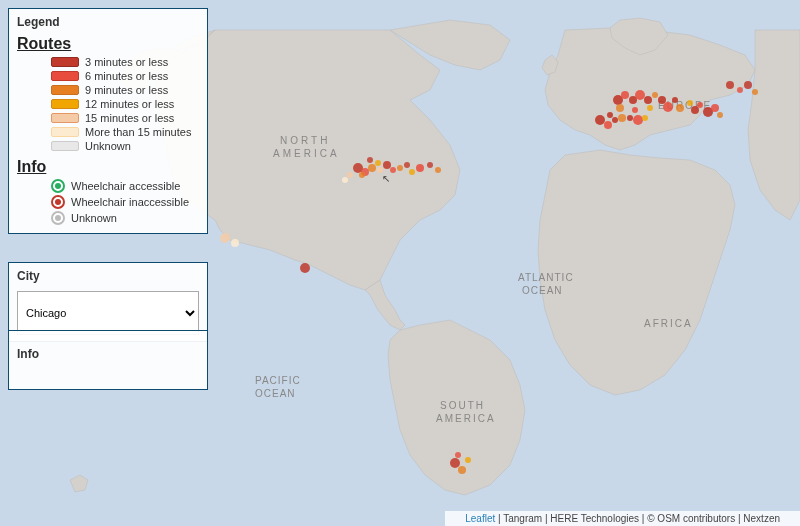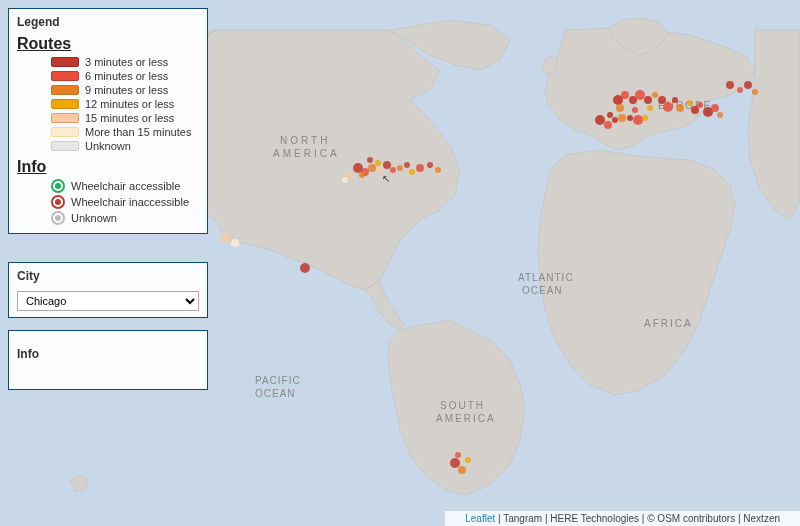--- a/index.html
+++ b/index.html
@@ -126,21 +126,21 @@
     #city-panel {
       top: 262px;
       left: 8px;
       width: 200px;
       padding: 6px 8px;
     }
 
     #city-panel select {
       width: 100%;
       margin-top: 4px;
-      padding: 2px 4px;
+      padding: 14px 4px;
       font-size: 11px;
       border: 1px solid #aaa;
       background: #fff;
     }
 
     
     #info-panel {
       top: 330px;
       left: 8px;
       width: 200px;

